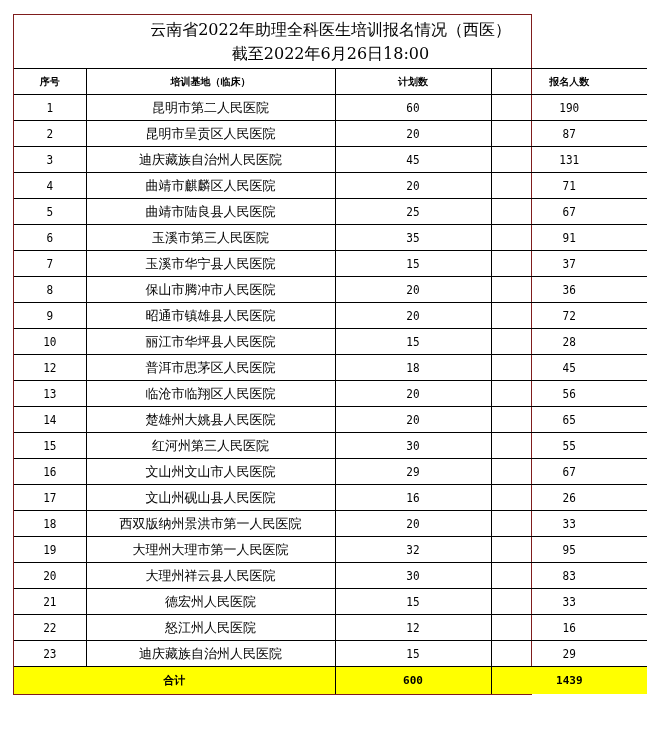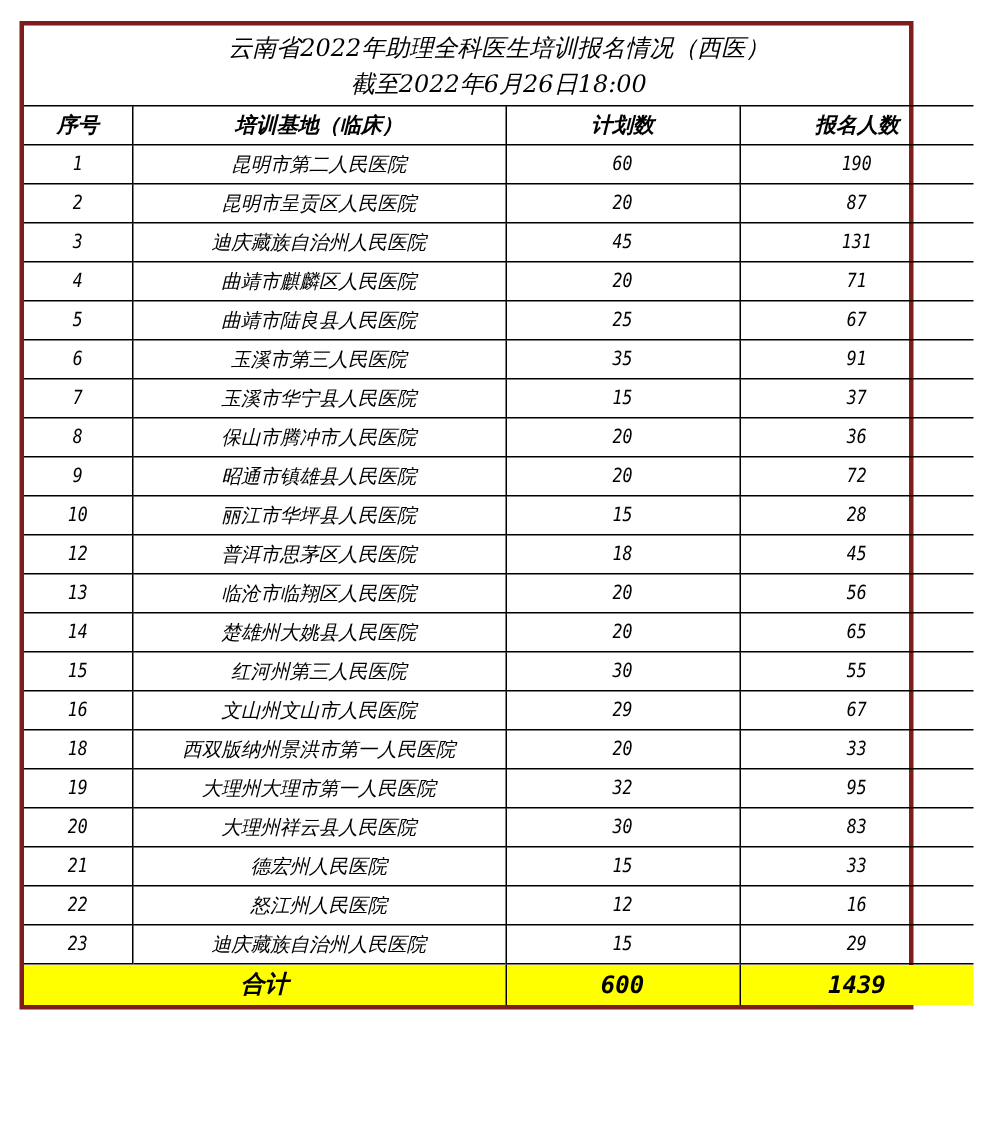--- a/index.html
+++ b/index.html
@@ -11,24 +11,23 @@
     width: 654px;
     height: 751px;
     position: relative;
     font-family: "DejaVu Sans", "Liberation Sans", sans-serif;
     color: #000;
   }
   .sheet {
     position: absolute;
     left: 13px;
     top: 14px;
-    width: 596px;
-    border: 3px solid #7f1d1d;
+    width: 519px;
+    border: 1px solid #7f1d1d;
     box-sizing: border-box;
-    font-style: italic;
   }
   table {
     border-collapse: collapse;
     width: 100%;
     table-layout: fixed;
   }
   td, th {
     border: 1px solid #000;
     text-align: center;
     vertical-align: middle;
@@ -42,39 +41,39 @@
     font-size: 16px;
     line-height: 24px;
     font-weight: normal;
     border-top: none;
     border-left: none;
     border-right: none;
   }
   .title-line { display: block; }
   .head-row th {
     height: 25px;
-    font-size: 14px;
+    font-size: 10px;
     font-weight: bold;
     font-family: "DejaVu Sans", sans-serif;
   }
   .data-row td {
     height: 25px;
     font-size: 13px;
   }
   .data-row td.num {
     font-family: "DejaVu Sans Mono", "Liberation Mono", monospace;
     font-size: 13px;
     transform: scaleX(0.85);
   }
   .bold { font-weight: bold; }
   .total-row td {
     height: 27px;
     background: #ffff00;
     font-weight: bold;
-    font-size: 16px;
+    font-size: 11px;
   }
   .total-row td.num {
     font-family: "DejaVu Sans Mono", "Liberation Mono", monospace;
     margin-top: 42px;
   }
   col.c1 { width: 72px; }
   col.c2 { width: 249px; }
   col.c3 { width: 156px; }
   col.c4 { width: 156px; }
   tr:last-child td { border-bottom: none; }
@@ -191,20 +190,26 @@
           <td class="num">30</td>
           <td class="num">55</td>
         </tr>
         <tr class="data-row">
           <td class="num">16</td>
           <td>文山州文山市人民医院</td>
           <td class="num">29</td>
           <td class="num">67</td>
         </tr>
         <tr class="data-row">
+          <td class="num">17</td>
+          <td>文山州砚山县人民医院</td>
+          <td class="num">16</td>
+          <td class="num">26</td>
+        </tr>
+        <tr class="data-row">
           <td class="num">18</td>
           <td>西双版纳州景洪市第一人民医院</td>
           <td class="num">20</td>
           <td class="num">33</td>
         </tr>
         <tr class="data-row">
           <td class="num">19</td>
           <td>大理州大理市第一人民医院</td>
           <td class="num">32</td>
           <td class="num">95</td>

